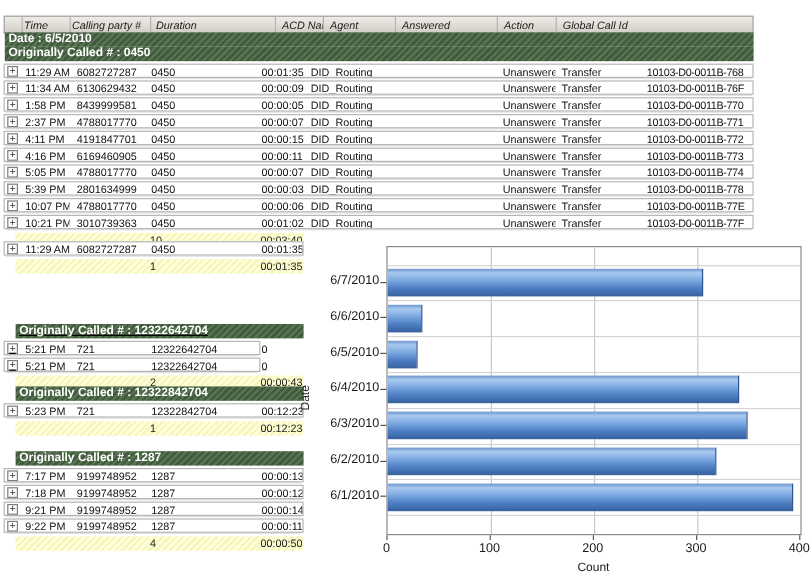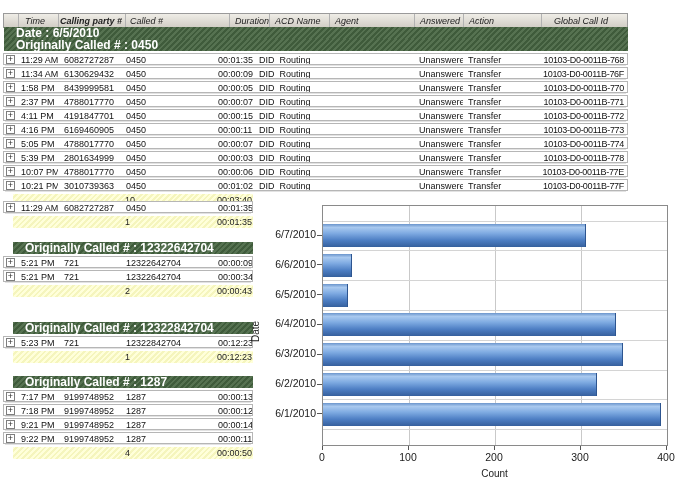--- a/index.html
+++ b/index.html
@@ -6,49 +6,49 @@
   #stage{position:relative;width:676px;height:485px;background:#fff;
          font-family:"Liberation Sans",sans-serif;overflow:hidden;}
 
   
   #colheader{position:absolute;left:3px;top:13px;width:625px;height:15px;box-sizing:border-box;
     background:linear-gradient(#efede7,#d2cec6);border:1px solid #9a9a9a;
     display:grid;grid-template-columns:14px 40px 67px 104px 40px 60px 85px 49px 78px 1fr;
     font-style:italic;font-size:9px;color:#222;}
   #colheader .hc{border-left:1px solid #b2b2b2;padding:2px 0 0 5px;white-space:nowrap;overflow:hidden;}
   #colheader .hc:nth-child(1){border-left:none;}
-  #colheader .hc:nth-child(2){padding-left:6px;}
-  #colheader .hc:nth-child(3){padding-left:1px;font-weight:bold;}
+  #colheader .hc:nth-child(2){padding-left:1px;}
+  #colheader .hc:nth-child(3){padding-left:1px;}
   #colheader .hc:nth-child(4){padding-left:4px;}
   #colheader .hc:nth-child(10){padding-left:12px;}
 
   
   .grp{position:absolute;left:3px;}
   .gp0{top:27px;width:625px;}
   .gp1{top:199px;width:250px;}
-  .gp2{top:242px;width:250px;}
+  .gp2{top:270px;width:214px;text-decoration:underline;}
   .gp3{top:322px;width:250px;}
   .gp4{top:376px;width:250px;}
 
   .band{height:12px;box-sizing:border-box;margin-left:1px;
     background:repeating-linear-gradient(135deg,#567251 0 2px,#3f5b3b 2px 4px);
-    color:#fff;font-weight:bold;font-size:12px;line-height:12px;padding-left:12px;
+    color:#fff;font-weight:bold;font-size:10px;line-height:12px;padding-left:3px;
     white-space:nowrap;overflow:hidden;}
   .gp1 .band,.gp2 .band,.gp3 .band,.gp4 .band{margin-left:10px;width:240px;}
 
   .row{height:12px;box-sizing:border-box;margin:2px 0;background:#fff;
     border:1px solid #b6b6b6;display:grid;font-size:9px;color:#111;
     box-shadow:0 3px 0 -2px #e2e2e2;}
   .row.wide{grid-template-columns:14px 40px 63px 97px 36px 72px 88px 49px 76px 1fr;}
   .row.narrow{grid-template-columns:14px 40px 63px 97px 1fr;}
   .cell{padding:1px 0 0 5px;white-space:nowrap;overflow:hidden;}
   .cell.t{padding-left:3px;}
   .cell.cp{padding-left:6px;}
   .cell.right{text-align:right;padding-left:0;padding-right:5px;}
-  .cell.gcid{text-align:right;padding-left:0;padding-right:3px;letter-spacing:-0.3px;}
+  .cell.gcid{text-align:left;padding-left:0;padding-right:3px;letter-spacing:-0.3px;}
   .expand{width:9px;height:9px;margin:1px 0 0 2px;border:1px solid #7e7e7e;box-sizing:border-box;
     font-size:9px;line-height:6px;text-align:center;color:#333;background:#fff;}
 
   .summary{height:12px;margin-left:10px;margin-top:3px;width:240px;box-sizing:border-box;
     background:repeating-linear-gradient(135deg,#ffffda 0 2px,#f5f5bd 2px 4px);
     display:grid;grid-template-columns:107px 97px 36px;font-size:9px;color:#222;line-height:12px;}
   .summary .sc{padding-left:5px;white-space:nowrap;}
   .summary .sc.right{text-align:right;padding-left:0;padding-right:5px;}
 
   
@@ -68,21 +68,20 @@
     transform:rotate(-90deg);transform-origin:center;text-align:center;}
 </style>
 </head>
 <body>
 
 <div id="stage">
   <div id="colheader">
       <div class="hc"></div>
       <div class="hc">Time</div>
       <div class="hc">Calling party #</div>
-      <div class="hc">Called #</div>
       <div class="hc">Duration</div>
       <div class="hc">ACD Name</div>
       <div class="hc">Agent</div>
       <div class="hc">Answered</div>
       <div class="hc">Action</div>
       <div class="hc">Global Call Id</div>
     </div>
   <div id="tables">
       <div class="grp gp0">
         <div class="band">Date : 6/5/2010</div>

